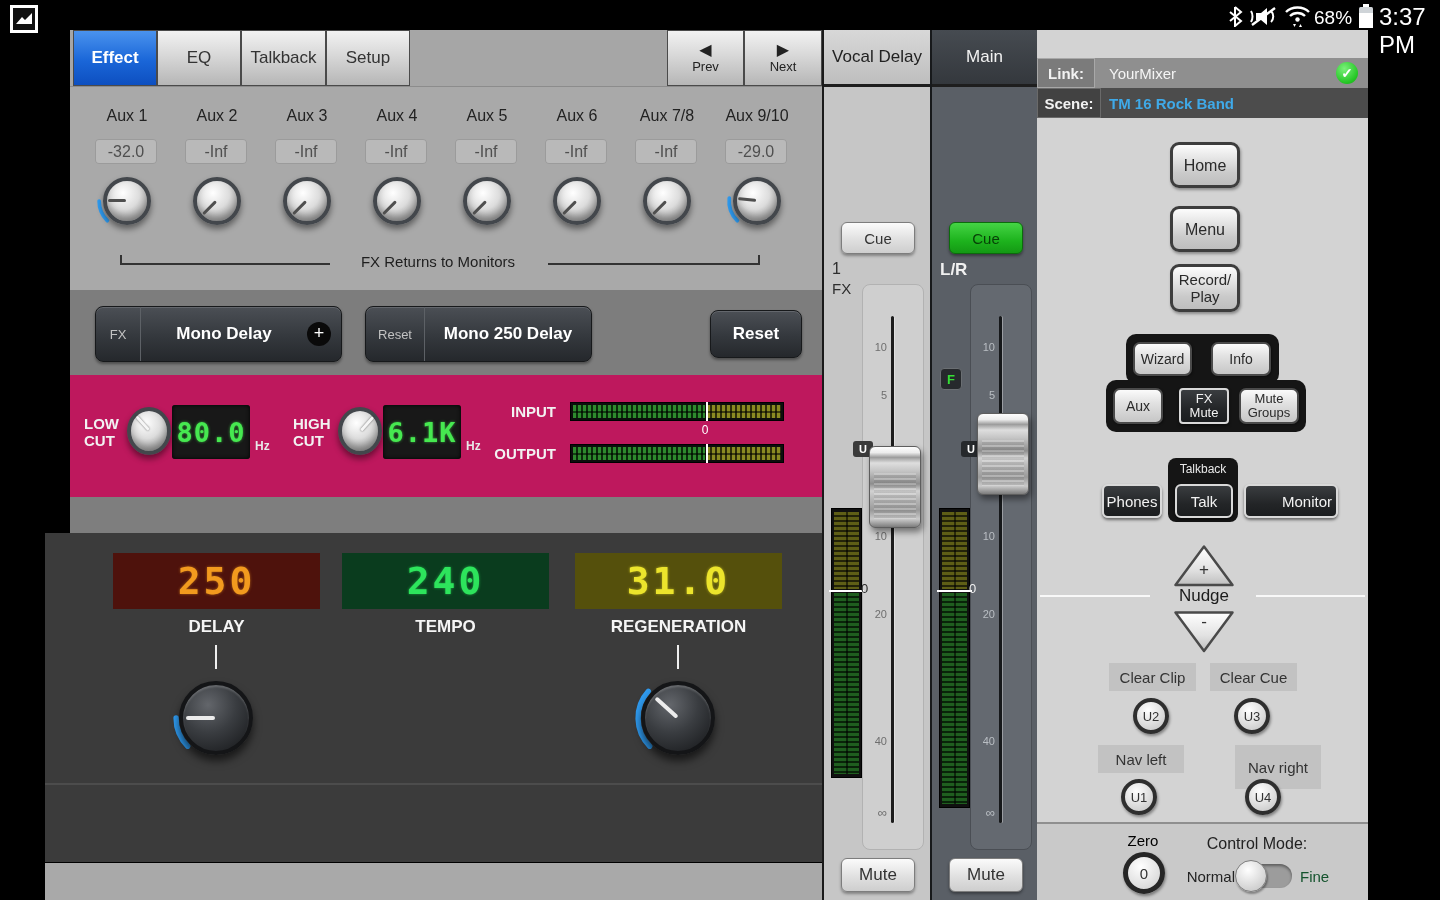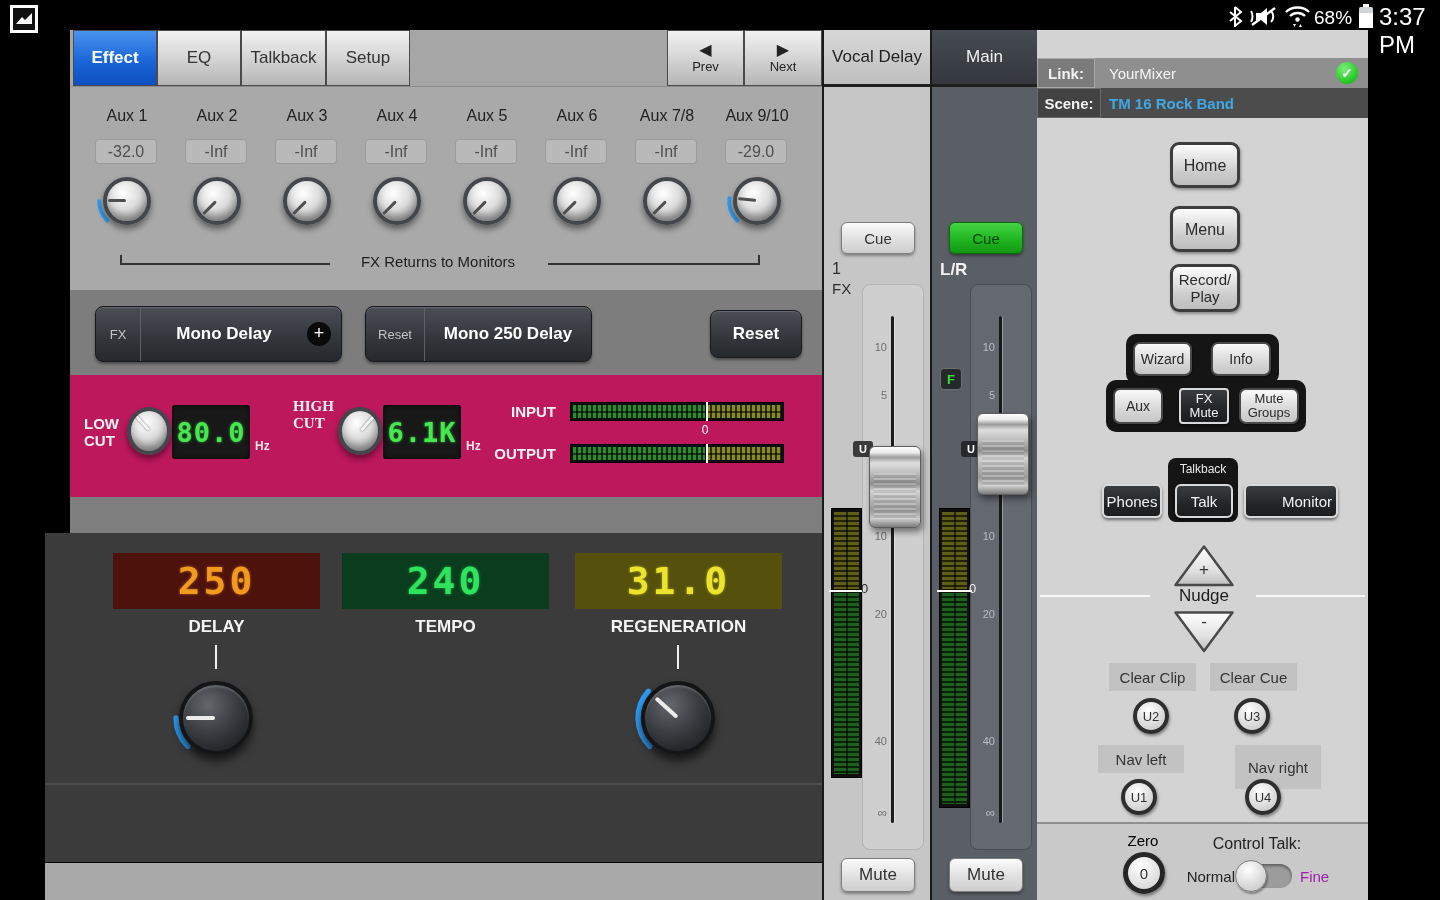--- a/index.html
+++ b/index.html
@@ -333,21 +333,21 @@
 
   <div class="abs" id="filter-row">
     <div class="filt-label" style="left:14px;top:40px;">LOW CUT</div>
     <div class="knob silver lightptr" style="left:57px;top:32px;width:44px;height:48px;">
         <div class="knob-body"></div>
         <div class="knob-pointer" style="transform: rotate(-42deg);"></div>
       </div>
     <div class="led-box" style="left:102px;top:30px;width:78px;height:54px;">80.0</div>
     <div class="unit" style="left:185px;top:64px;">Hz</div>
 
-    <div class="filt-label" style="left:223px;top:23px;font-family:Liberation Serif, serif;">HIGH CUT</div>
+    <div class="filt-label" style="left:223px;top:40px;">HIGH CUT</div>
     <div class="knob silver lightptr" style="left:268px;top:32px;width:44px;height:48px;">
         <div class="knob-body"></div>
         <div class="knob-pointer" style="transform: rotate(42deg);"></div>
       </div>
     <div class="led-box" style="left:313px;top:30px;width:78px;height:54px;">6.1K</div>
     <div class="unit" style="left:396px;top:64px;">Hz</div>
 
     <div class="meter-label" style="left:380px;top:28px;">INPUT</div>
     <div class="hmeter" style="left:500px;top:27px;">
       <div class="hm-g"></div>
@@ -558,22 +558,22 @@
       <div class="ubtn" style="left:197px;top:580px;">U3</div>
       <div class="gray-lbl" style="left:61px;top:627px;width:86px;height:28px;">Nav left</div>
       <div class="gray-lbl" style="left:198px;top:627px;width:86px;height:44px;">Nav right</div>
       <div class="ubtn" style="left:84px;top:661px;">U1</div>
       <div class="ubtn" style="left:208px;top:661px;">U4</div>
     </div>
 
     <div id="rp-footer">
       <div class="abs" style="left:76px;top:8px;width:60px;text-align:center;font-size:15px;color:#000000;">Zero</div>
       <div id="zero-btn">0</div>
-      <div class="abs" style="left:140px;top:11px;width:160px;text-align:center;font-size:16px;color:#222;">Control Talk:</div>
+      <div class="abs" style="left:140px;top:11px;width:160px;text-align:center;font-size:16px;color:#222;">Control Mode:</div>
       <div class="abs" style="left:120px;top:44px;width:78px;text-align:right;font-size:15px;color:#222;">Normal</div>
       <div id="toggle">
           <div id="toggle-knob"></div>
         </div>
-      <div class="abs" style="left:263px;top:44px;font-size:15px;color:#a21caf;">Fine</div>
+      <div class="abs" style="left:263px;top:44px;font-size:15px;color:#14532d;">Fine</div>
     </div>
   </div>
 
 </div>
 
 </body></html>

